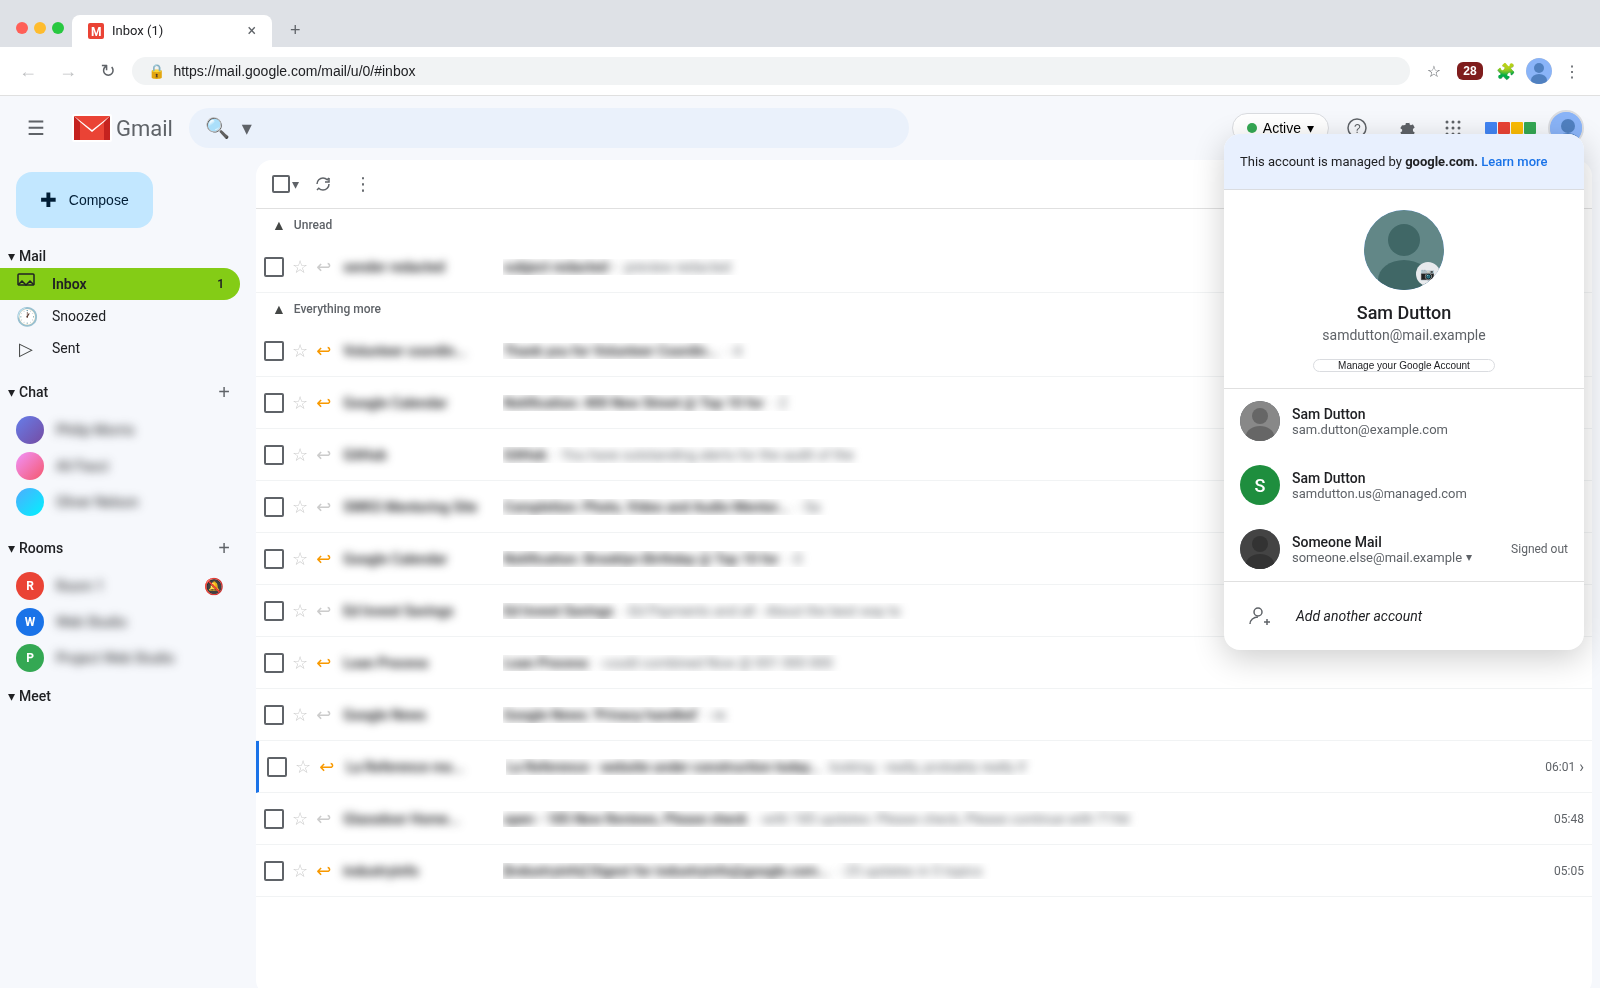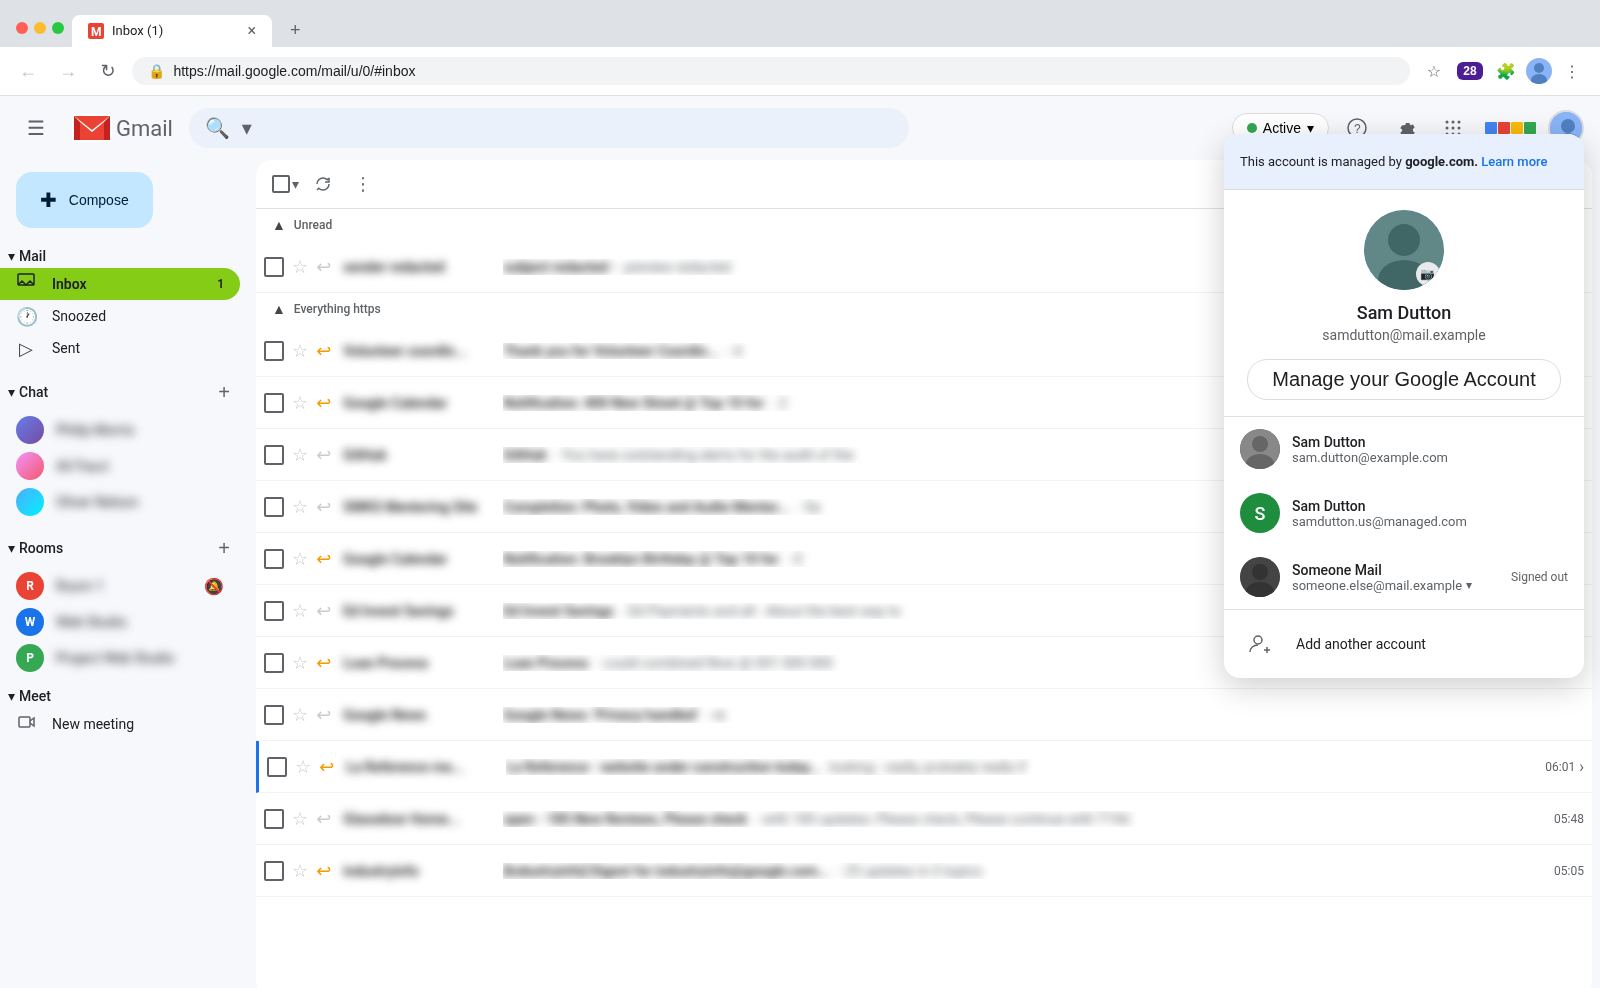--- a/index.html
+++ b/index.html
@@ -19,21 +19,21 @@
     .dot-green { background: #28c840; }
 
     .browser-toolbar { background: #fff; padding: 8px 12px; display: flex; align-items: center; gap: 8px; border-bottom: 1px solid #e0e0e0; }
     .nav-btn { background: none; border: none; cursor: pointer; color: #5f6368; font-size: 18px; width: 32px; height: 32px; border-radius: 50%; display: flex; align-items: center; justify-content: center; }
     .nav-btn.disabled { opacity: 0.4; cursor: default; }
     .address-bar { flex: 1; background: #f1f3f4; border: none; border-radius: 20px; padding: 6px 16px; font-size: 14px; color: #202124; display: flex; align-items: center; gap: 8px; }
     .address-bar input { background: none; border: none; outline: none; flex: 1; font-size: 14px; color: #202124; }
     .address-bar .lock-icon { color: #5f6368; font-size: 14px; }
     .toolbar-icons { display: flex; align-items: center; gap: 4px; }
     .toolbar-icon-btn { background: none; border: none; cursor: pointer; color: #5f6368; width: 32px; height: 32px; border-radius: 50%; display: flex; align-items: center; justify-content: center; font-size: 16px; }
-    .calendar-badge { background: #4c1d95; color: #fff; border-radius: 6px; padding: 2px 6px; font-size: 12px; font-weight: bold; }
+    .calendar-badge { background: #7f1d1d; color: #fff; border-radius: 6px; padding: 2px 6px; font-size: 12px; font-weight: bold; }
     .profile-pic-sm { width: 26px; height: 26px; border-radius: 50%; background: #ccc; overflow: hidden; display: flex; align-items: center; justify-content: center; }
 
     
     .gmail-app { display: flex; flex-direction: column; height: calc(988px - 80px); background: #f6f8fc; }
     .gmail-header { background: #f6f8fc; padding: 8px 16px; display: flex; align-items: center; gap: 16px; height: 64px; }
     .menu-btn { background: none; border: none; cursor: pointer; color: #5f6368; font-size: 20px; width: 40px; height: 40px; border-radius: 50%; display: flex; align-items: center; justify-content: center; }
     .gmail-logo { display: flex; align-items: center; gap: 4px; text-decoration: none; }
     .gmail-logo-text { font-size: 22px; color: #5f6368; font-weight: 400; }
     .search-bar { flex: 1; max-width: 720px; }
     .search-inner { background: #eaf1fb; border-radius: 24px; padding: 8px 16px; display: flex; align-items: center; gap: 12px; }
@@ -136,22 +136,22 @@
       align-items: center;
       justify-content: center;
       font-size: 12px;
     }
     .profile-name { font-size: 18px; font-weight: 500; color: #202124; margin-bottom: 4px; }
     .profile-email { font-size: 14px; color: #5f6368; margin-bottom: 16px; }
     .manage-account-btn {
       border: 1px solid #dadce0;
       background: #fff;
       border-radius: 20px;
-      padding: 8px 24px;
-      font-size: 20px;
+      padding: 0 24px;
+      font-size: 10px;
       color: #202124;
       cursor: pointer;
     }
     .dropdown-accounts { border-bottom: 1px solid #e0e0e0; }
     .dropdown-account-item {
       display: flex;
       align-items: center;
       gap: 12px;
       padding: 12px 16px;
       cursor: pointer;
@@ -174,20 +174,21 @@
     .acct-info { flex: 1; }
     .acct-name { font-size: 14px; font-weight: 500; color: #202124; }
     .acct-email { font-size: 13px; color: #5f6368; display: flex; align-items: center; gap: 4px; }
     .acct-signed-out { font-size: 12px; color: #5f6368; }
     .dropdown-add-account {
       display: flex;
       align-items: center;
       gap: 16px;
       padding: 14px 16px;
       cursor: pointer;
+      font-style: italic;
     }
     .add-acct-icon {
       width: 40px;
       height: 40px;
       display: flex;
       align-items: center;
       justify-content: center;
       font-size: 22px;
       color: #5f6368;
     }
@@ -406,29 +407,20 @@
         <span class="blurred" style="filter:blur(5px); font-size:14px;">Project Web Studio</span>
       </div>
 
       <div class="section-header-row" style="margin-top:8px;">
         <div class="section-header-label">
           <span>▾</span>
           <span>Meet</span>
         </div>
       </div>
 
-      <div class="sidebar-item">
-        <span class="item-icon">
-          <svg width="18" height="18" viewBox="0 0 18 18" fill="none" stroke="#5f6368" stroke-width="1.5">
-            <rect x="2" y="4" width="11" height="10" rx="1"></rect>
-            <path d="M13 8l4-3v8l-4-3"></path>
-          </svg>
-        </span>
-        <span class="item-label">New meeting</span>
-      </div>
 
     </div>
 
     <div class="main-content">
       <div class="main-toolbar">
         <div class="checkbox-area">
           <div class="check-box"></div>
           <span style="font-size:14px; cursor:pointer; color:#5f6368;">▾</span>
         </div>
         <button class="toolbar-action">
@@ -454,21 +446,21 @@
           <span class="row-forward">↩</span>
           <span class="sender blurred">sender redacted</span>
           <div class="content">
             <span class="subject blurred">subject redacted - </span>
             <span class="preview blurred">preview redacted</span>
           </div>
         </div>
 
         <div class="section-label">
           <span class="collapse-btn">▲</span>
-          <span>Everything https</span>
+          <span>Everything more</span>
         </div>
 
         <div class="email-row">
           <div class="row-check"></div>
           <span class="row-star">☆</span>
           <span class="row-forward orange">↩</span>
           <span class="sender blurred">Volunteer coordin...</span>
           <div class="content">
             <span class="subject blurred">Thank you for Volunteer Coordin...</span>
             <span class="preview blurred">- it</span>

